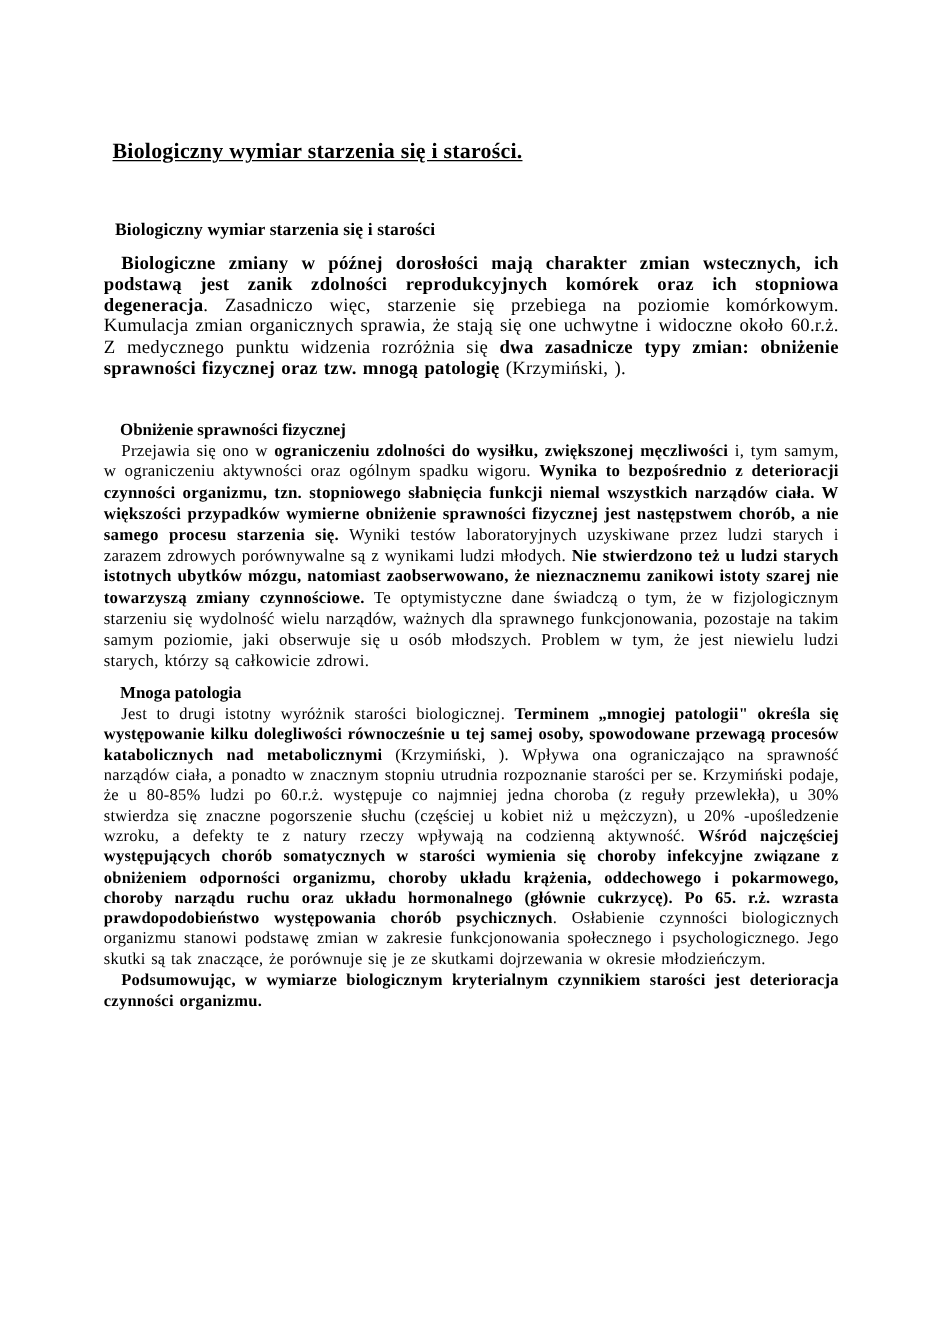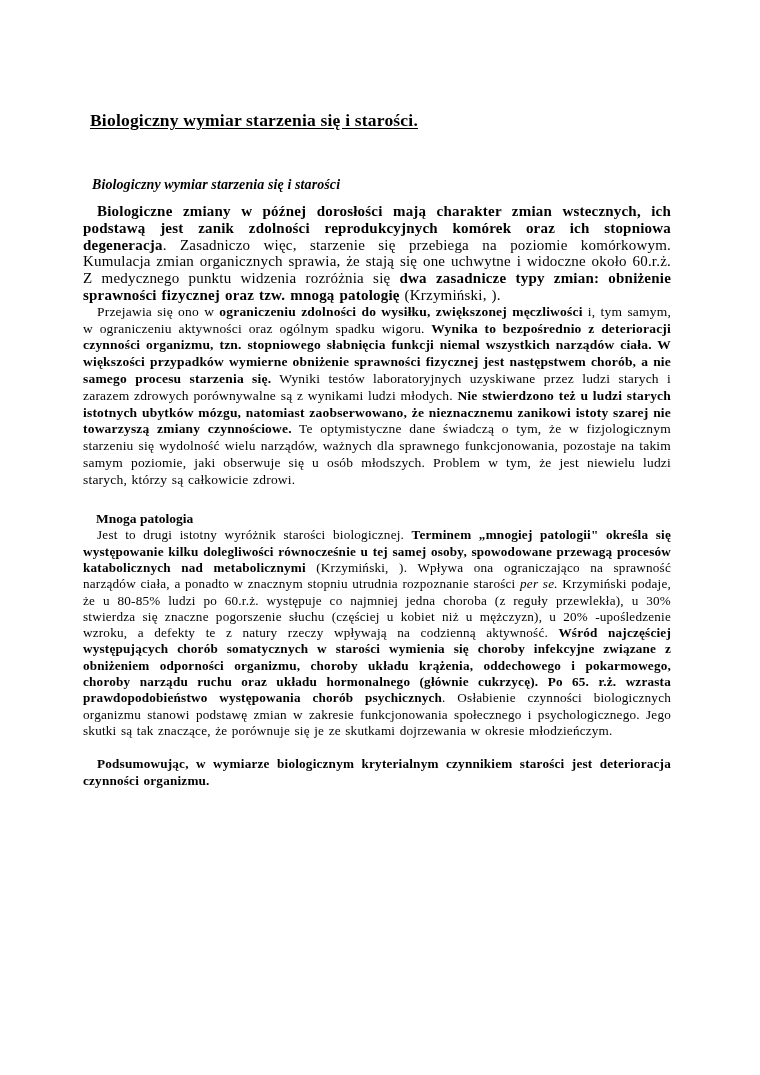--- a/index.html
+++ b/index.html
@@ -26,56 +26,56 @@
     text-decoration: underline;
     text-underline-offset: 2px;
     letter-spacing: 0.2px;
   }
   .doc-subtitle {
     margin: 44px 0 0 9px;
     font-size: 14px;
     line-height: 18px;
     font-weight: bold;
     letter-spacing: 0.1px;
-    font-style: italic;
   }
   .para {
     text-align: justify;
     text-indent: 14px;
     margin: 0;
     word-spacing: 1px;
     letter-spacing: 0.2px;
   }
   .p-intro   { margin-top: 9px;  font-size: 15px; line-height: 16.8px; }
   .p-phys    { margin-top: 0;    font-size: 13.5px; line-height: 16.8px; font-family: Liberation Serif, serif; }
   .p-path    { margin-top: 0;    font-size: 13.2px; line-height: 16.3px; }
-  .p-summary { margin-top: 16px;    font-size: 13.2px; line-height: 17px; font-weight: bold; }
+  .p-summary { margin-top: 0;    font-size: 13.2px; line-height: 17px; font-weight: bold; }
   .heading {
     font-weight: bold;
     margin: 0;
     text-indent: 13px;
     font-size: 13.5px;
     line-height: 16.8px;
   }
   .h-phys { margin-top: 32px; }
-  .h-path { margin-top: 22px; }
+  .h-path { margin-top: 9px; }
   .b { font-weight: bold; }
-  .i { font-style: italic; }
+  .i { }
 </style>
 </head>
 <body>
 
 <div class="page">
 
   <h1 class="doc-title">Biologiczny wymiar starzenia się i starości.</h1>
 
   <p class="doc-subtitle">Biologiczny wymiar starzenia się i starości</p>
 
   <p class="para p-intro"><span class="b">Biologiczne zmiany w późnej dorosłości mają charakter zmian wstecznych, ich podstawą jest zanik zdolności reprodukcyjnych komórek oraz ich stopniowa degeneracja</span><span>. Zasadniczo więc, starzenie się przebiega na poziomie komórkowym. Kumulacja zmian organicznych sprawia, że stają się one uchwytne i widoczne około 60.r.ż. Z medycznego punktu widzenia rozróżnia się </span><span class="b">dwa zasadnicze typy zmian: obniżenie sprawności fizycznej oraz tzw. mnogą patologię</span><span> (Krzymiński, ).</span></p>
 
+  <p class="heading h-phys">Obniżenie sprawności fizycznej</p>
 
   <p class="para p-phys"><span>Przejawia się ono w </span><span class="b">ograniczeniu zdolności do wysiłku, zwiększonej męczliwości</span><span> i, tym samym, w ograniczeniu aktywności oraz ogólnym spadku wigoru. </span><span class="b">Wynika to bezpośrednio z deterioracji czynności organizmu, tzn. stopniowego słabnięcia funkcji niemal wszystkich narządów ciała. W większości przypadków wymierne obniżenie sprawności fizycznej jest następstwem chorób, a nie samego procesu starzenia się.</span><span> Wyniki testów laboratoryjnych uzyskiwane przez ludzi starych i zarazem zdrowych porównywalne są z wynikami ludzi młodych. </span><span class="b">Nie stwierdzono też u ludzi starych istotnych ubytków mózgu, natomiast zaobserwowano, że nieznacznemu zanikowi istoty szarej nie towarzyszą zmiany czynnościowe.</span><span> Te optymistyczne dane świadczą o tym, że w fizjologicznym starzeniu się wydolność wielu narządów, ważnych dla sprawnego funkcjonowania, pozostaje na takim samym poziomie, jaki obserwuje się u osób młodszych. Problem w tym, że jest niewielu ludzi starych, którzy są całkowicie zdrowi.</span></p>
 
   <p class="heading h-path">Mnoga patologia</p>
 
   <p class="para p-path"><span>Jest to drugi istotny wyróżnik starości biologicznej. </span><span class="b">Terminem „mnogiej patologii" określa się występowanie kilku dolegliwości równocześnie u tej samej osoby, spowodowane przewagą procesów katabolicznych nad metabolicznymi</span><span> (Krzymiński, ). Wpływa ona ograniczająco na sprawność narządów ciała, a ponadto w znacznym stopniu utrudnia rozpoznanie starości </span><span class="i">per se.</span><span> Krzymiński podaje, że u 80-85% ludzi po 60.r.ż. występuje co najmniej jedna choroba (z reguły przewlekła), u 30% stwierdza się znaczne pogorszenie słuchu (częściej u kobiet niż u mężczyzn), u 20% -upośledzenie wzroku, a defekty te z natury rzeczy wpływają na codzienną aktywność. </span><span class="b">Wśród najczęściej występujących chorób somatycznych w starości wymienia się choroby infekcyjne związane z obniżeniem odporności organizmu, choroby układu krążenia, oddechowego i pokarmowego, choroby narządu ruchu oraz układu hormonalnego (głównie cukrzycę). Po 65. r.ż. wzrasta prawdopodobieństwo występowania chorób psychicznych</span><span>. Osłabienie czynności biologicznych organizmu stanowi podstawę zmian w zakresie funkcjonowania społecznego i psychologicznego. Jego skutki są tak znaczące, że porównuje się je ze skutkami dojrzewania w okresie młodzieńczym.</span></p>
 
   <p class="para p-summary"><span class="b">Podsumowując, w wymiarze biologicznym kryterialnym czynnikiem starości jest deterioracja czynności organizmu.</span></p>
 
 </div>

